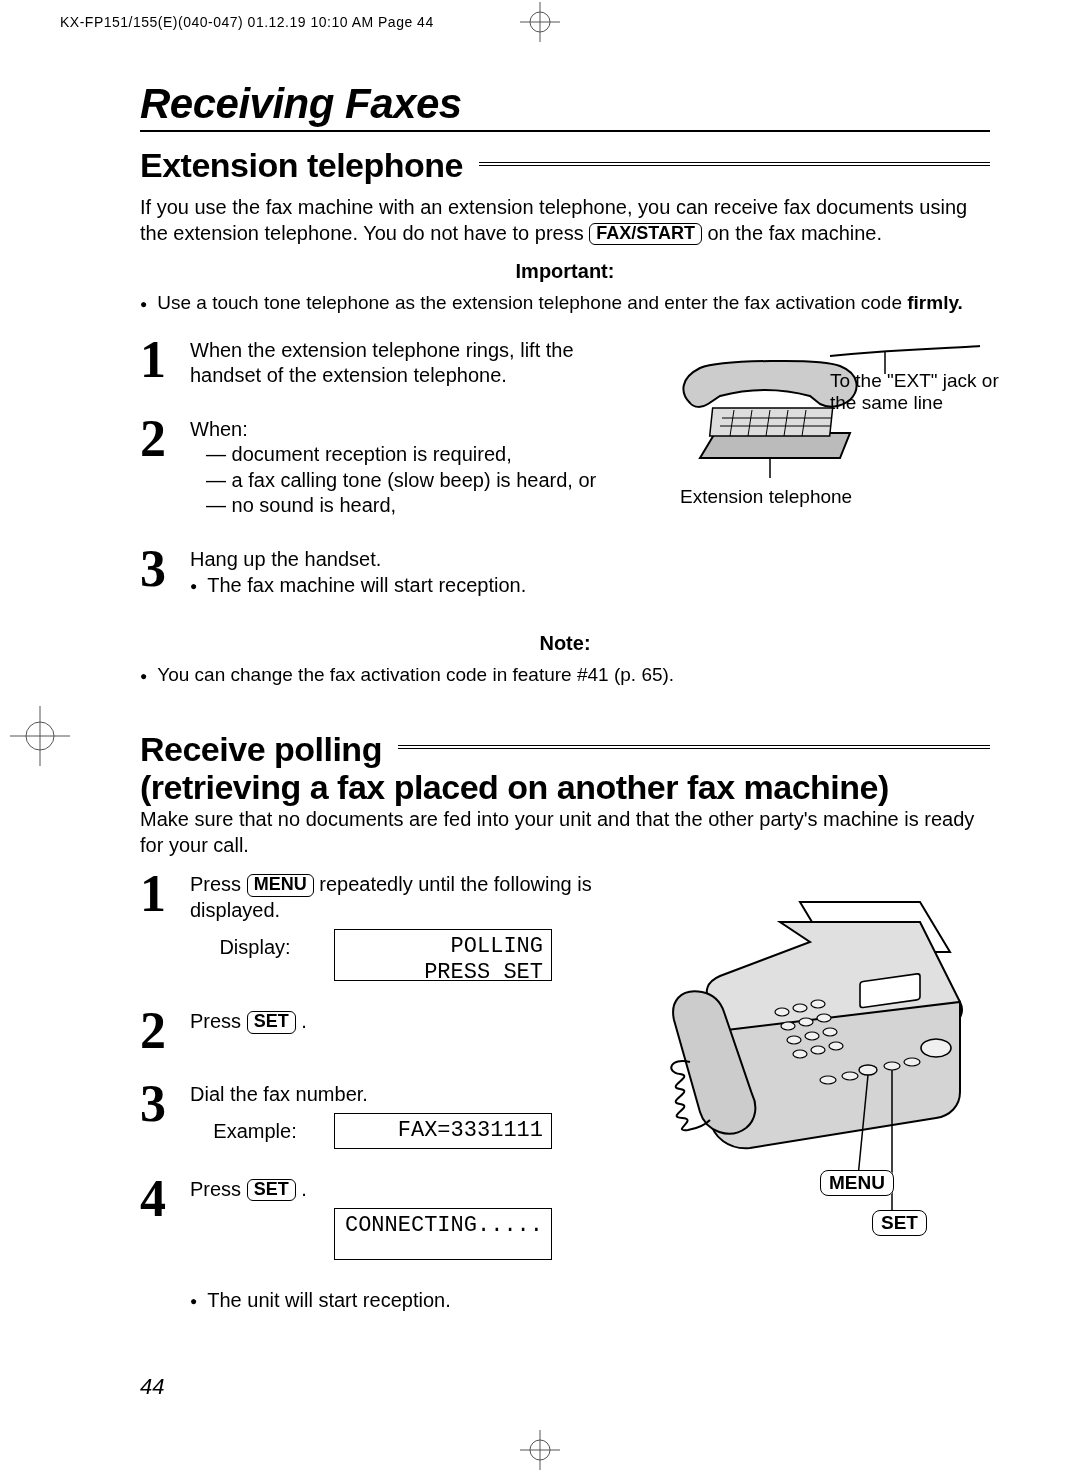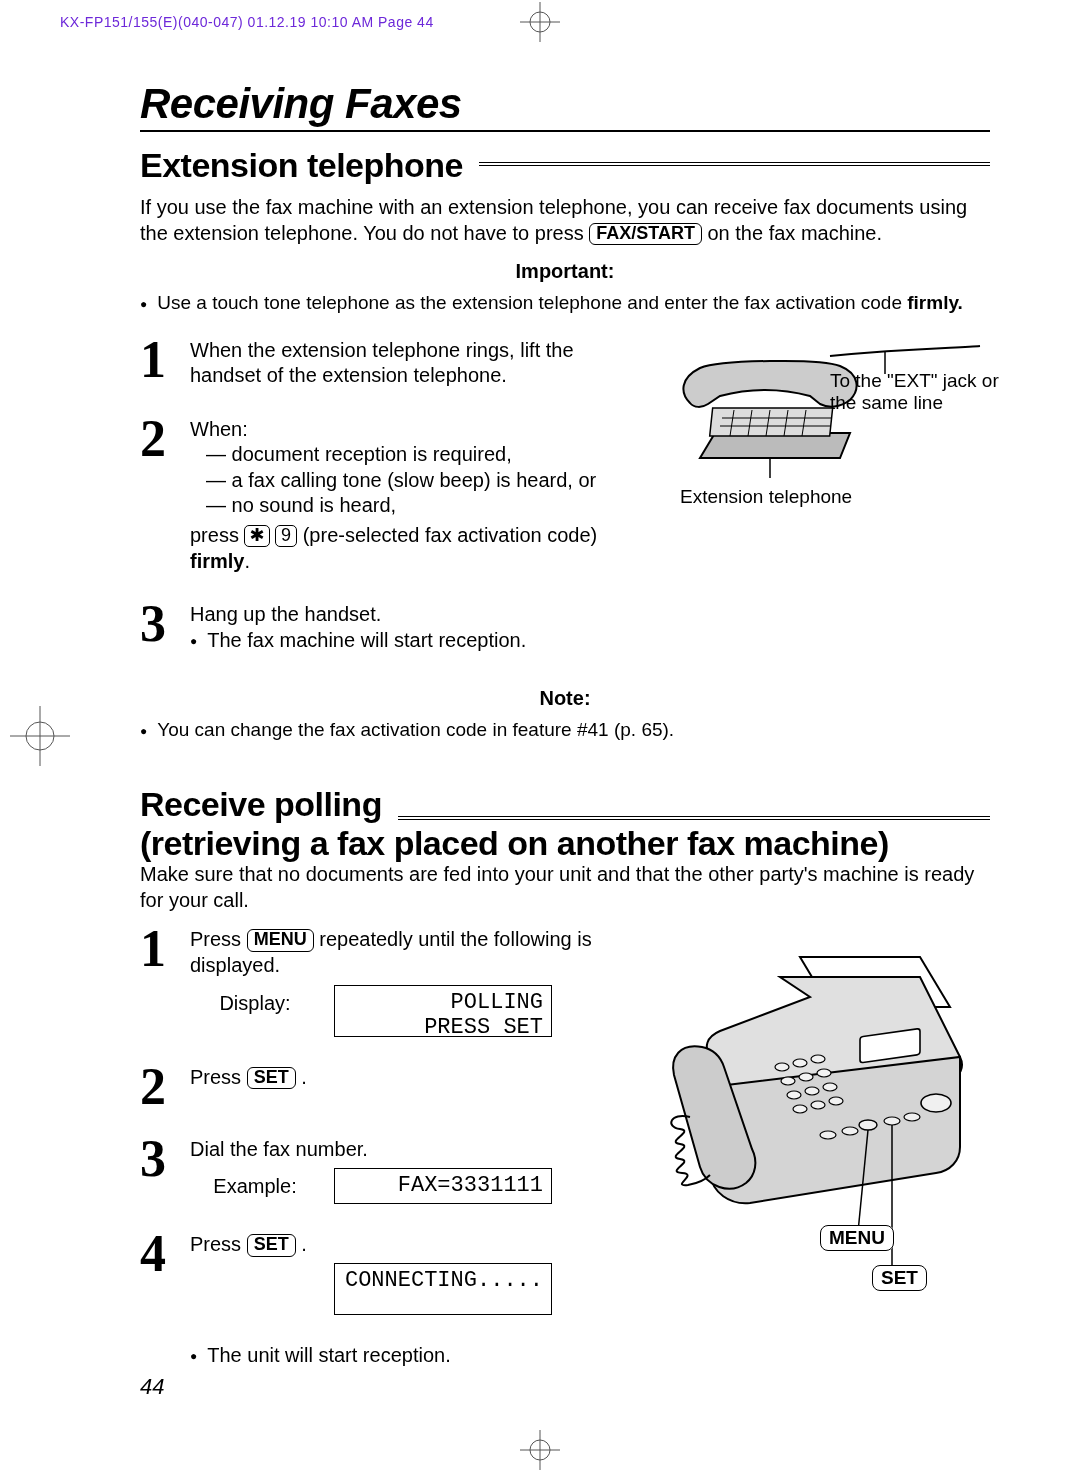--- a/index.html
+++ b/index.html
@@ -15,21 +15,21 @@
     width: 1080px;
     height: 1472px;
     position: relative;
     box-sizing: border-box;
   }
   .print-header {
     position: absolute;
     top: 14px;
     left: 60px;
     font-size: 14px;
-    color: #6d28d9;
+    color: #000000;
     letter-spacing: 0.5px;
     font-family: "Arial Narrow", Arial, sans-serif;
   }
   .crop-top {
     position: absolute;
     top: 2px; left: 50%;
     transform: translateX(-50%);
   }
   .crop-bottom {
     position: absolute;
@@ -193,21 +193,21 @@
   .section2 { margin-top: 42px; }
   .section2-heading h2 {
     font-size: 34px;
     font-weight: bold;
     margin: 0;
     line-height: 1.14;
     letter-spacing: -0.5px;
   }
   .section2-head-row {
     display:flex;
-    align-items:flex-end;
+    align-items:center;
   }
   .section2-head-row .txt { margin-right: 16px; }
   .steps-col { }
   .spacer-28 { height: 28px; }
   .inline-bullet {
     display:flex;
     font-size:20px;
     line-height:1.28;
   }
   .inline-bullet::before{
@@ -276,26 +276,20 @@
           <div class="step-text">When the extension telephone rings, lift the handset of the extension telephone.</div>
         </div>
 
         <div class="step">
           <div class="step-num">2</div>
           <div class="step-text">
             <div>When:</div>
             <div class="dash-line">— document reception is required,</div>
             <div class="dash-line">— a fax calling tone (slow beep) is heard, or</div>
             <div class="dash-line">— no sound is heard,</div>
-            <div class="tight">
-              <span>press </span>
-              <span class="btn-box small normal-weight">✱</span>
-              <span class="btn-box small normal-weight">9</span>
-              <span> (pre-selected fax activation code) </span><b>firmly</b><span>.</span>
-            </div>
           </div>
         </div>
 
         <div class="step">
           <div class="step-num">3</div>
           <div class="step-text">
             <div>Hang up the handset.</div>
             <div class="inline-bullet">
                 <span>The fax machine will start reception.</span>
               </div>

